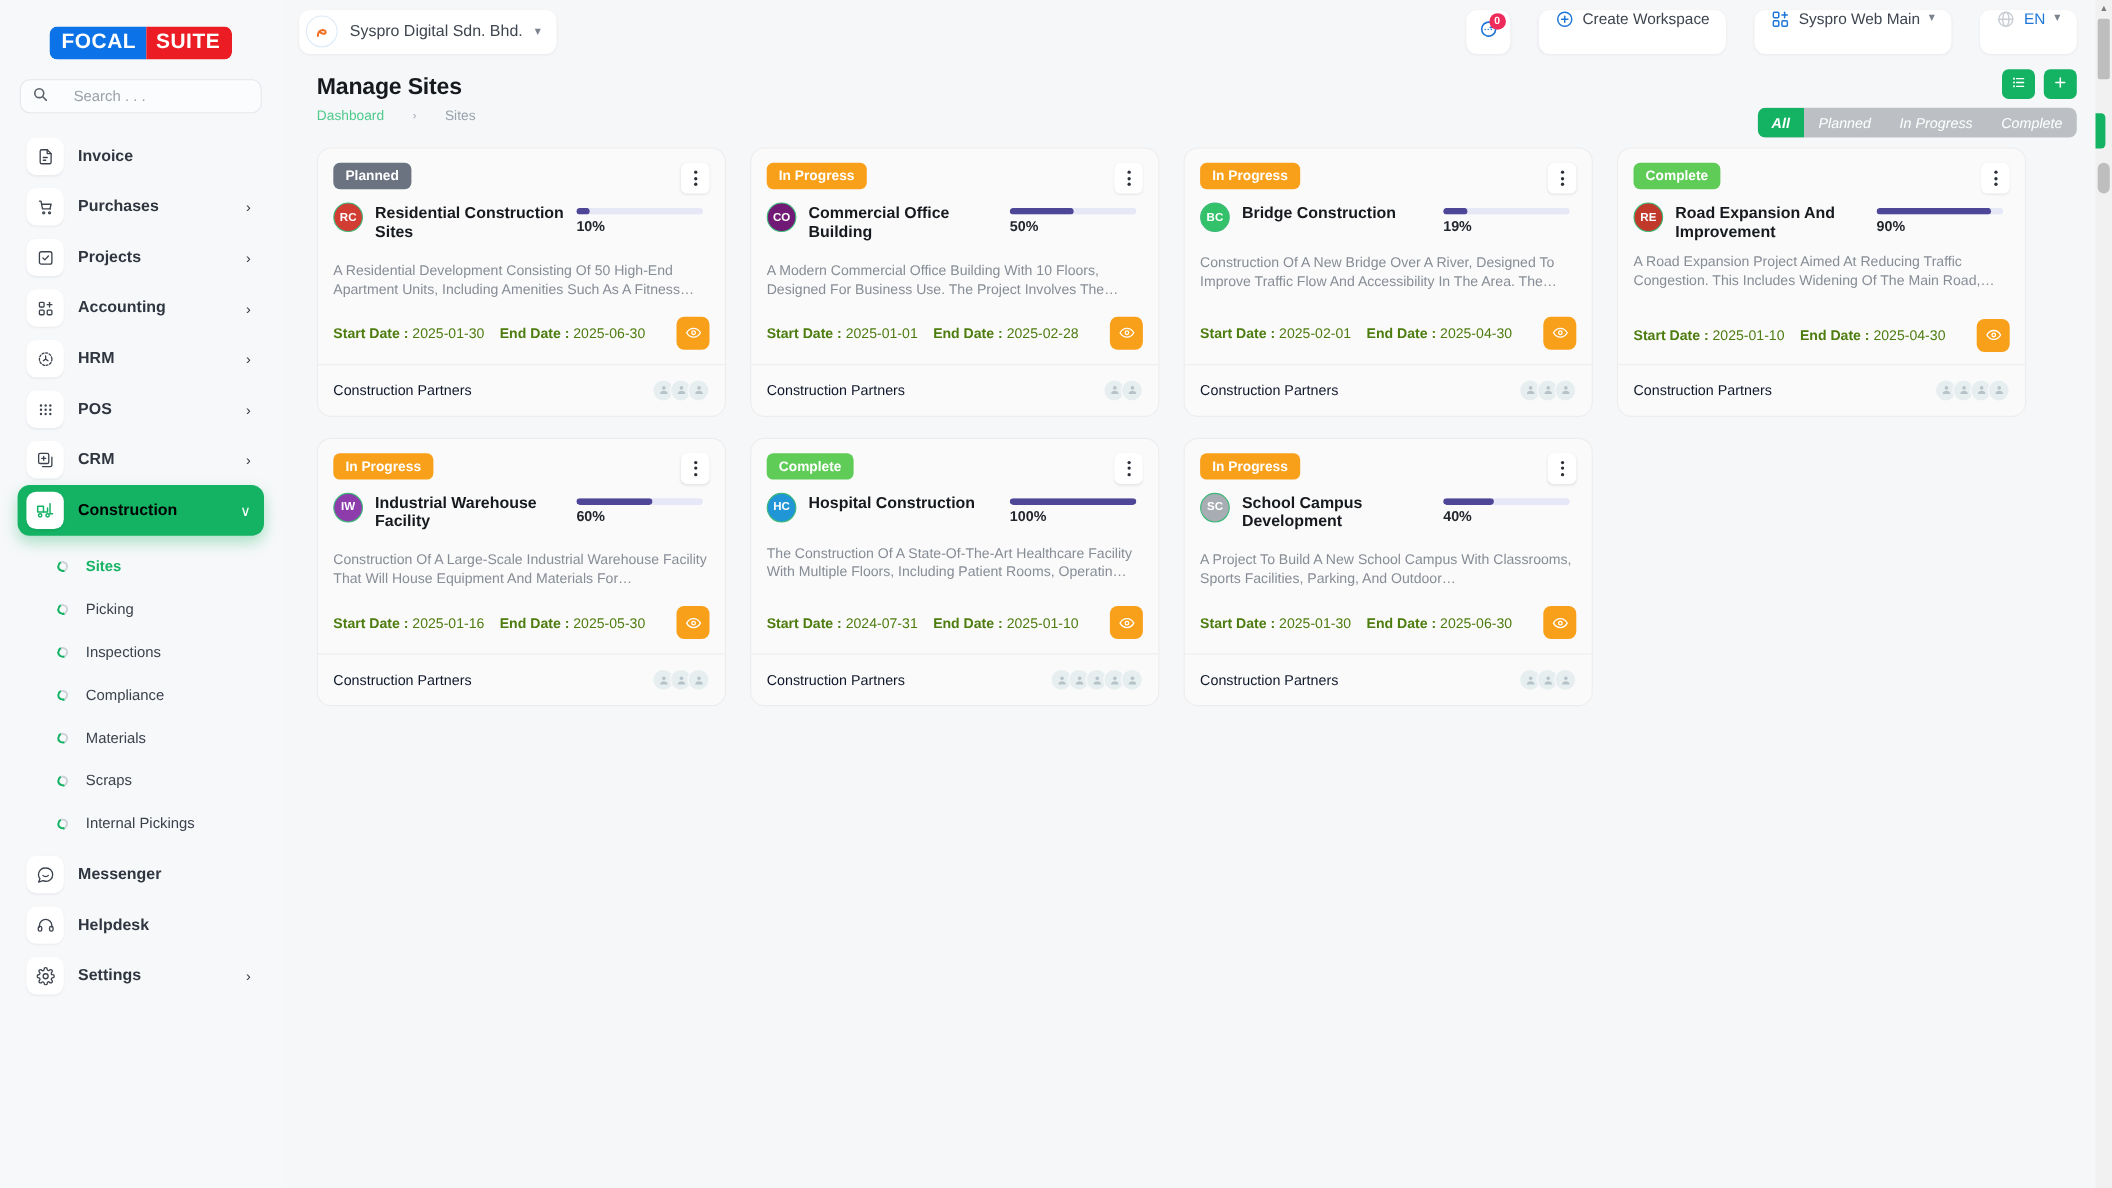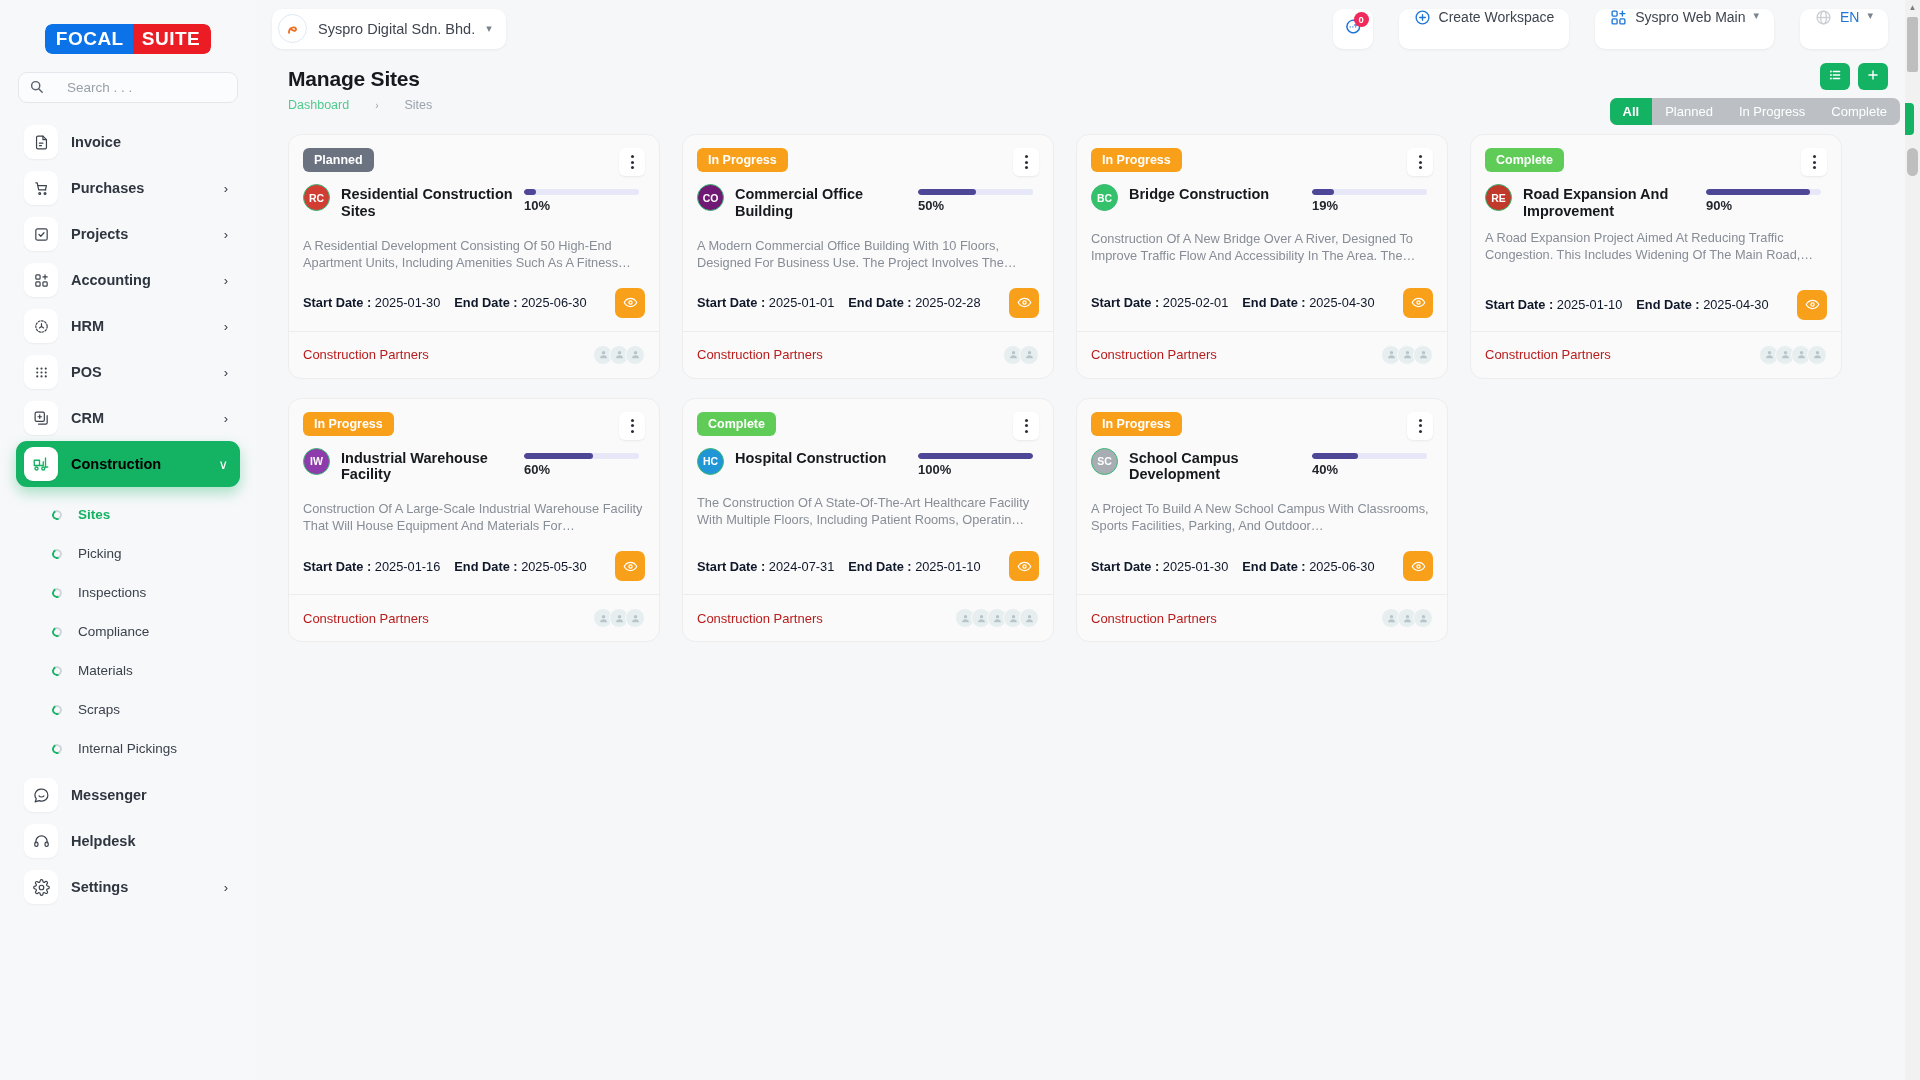--- a/index.html
+++ b/index.html
@@ -129,22 +129,22 @@
   .crumbs .sep { color: #9aa2ac; font-size: 10px; }
   .crumbs .c2 { color: #9aa2ac; }
 
   .head-actions { position: absolute; right: 32px; top: 6px; display: flex; gap: 8px; }
   .sq-btn {
     width: 30px; height: 27px; border-radius: 6px; background: #14b263;
     display: flex; align-items: center; justify-content: center;
     color: #fff; font-size: 15px; cursor: pointer;
   }
   .tabs {
-    position: absolute; right: 20px; top: 41px;
-    display: flex; background: #bcc0c4; border-radius: 7px; overflow: hidden;
+    position: absolute; right: 32px; top: 41px;
+    display: flex; background: #bcc0c4; border-radius: 7px; overflow: hidden; font-style: italic;
   }
   .tab {
     padding: 6px 13px; font-size: 13px; color: #fff; font-weight: 500; cursor: pointer;
   }
   .tab.active { background: #14b263; font-weight: 600; }
 
   
   .grid {
     display: grid;
     grid-template-columns: repeat(4, 372px);
@@ -191,32 +191,32 @@
   .prog-val { font-size: 13px; font-weight: 600; color: #22262c; margin-top: 3px; }
 
   .desc {
     font-size: 12.8px; color: #878d96; line-height: 1.32;
     margin-top: 18px; min-height: 34px;
   }
   .dates-row {
     display: flex; align-items: center; gap: 14px;
     margin-top: auto; padding: 16px 0 13px 0;
   }
-  .dates-row .dt { font-size: 12.8px; color: #0f172a; }
+  .dates-row .dt { font-size: 12.8px; color: #4d7c0f; }
   .dates-row .dt b { font-weight: 700; }
   .eye-btn {
     margin-left: auto; width: 30px; height: 30px; border-radius: 7px;
     background: #f9a01b; display: flex; align-items: center; justify-content: center;
     cursor: pointer;
   }
   .card-foot {
     border-top: 1px solid #ededee;
     padding: 13px 14px; display: flex; align-items: center;
   }
-  .card-foot .ft-lbl { font-size: 13px; color: #b91c1c; }
+  .card-foot .ft-lbl { font-size: 13px; color: #0f172a; }
   .avs { margin-left: auto; display: flex; }
   .av-sm {
     width: 20px; height: 20px; border-radius: 50%;
     background: #e7eef0; border: 1.5px solid #fafafa;
     margin-left: -4px; display: flex; align-items: center; justify-content: center;
   }
   .av-sm:first-child { margin-left: 0; }
 
   
   .card.compact .desc { margin-top: 10px; }

